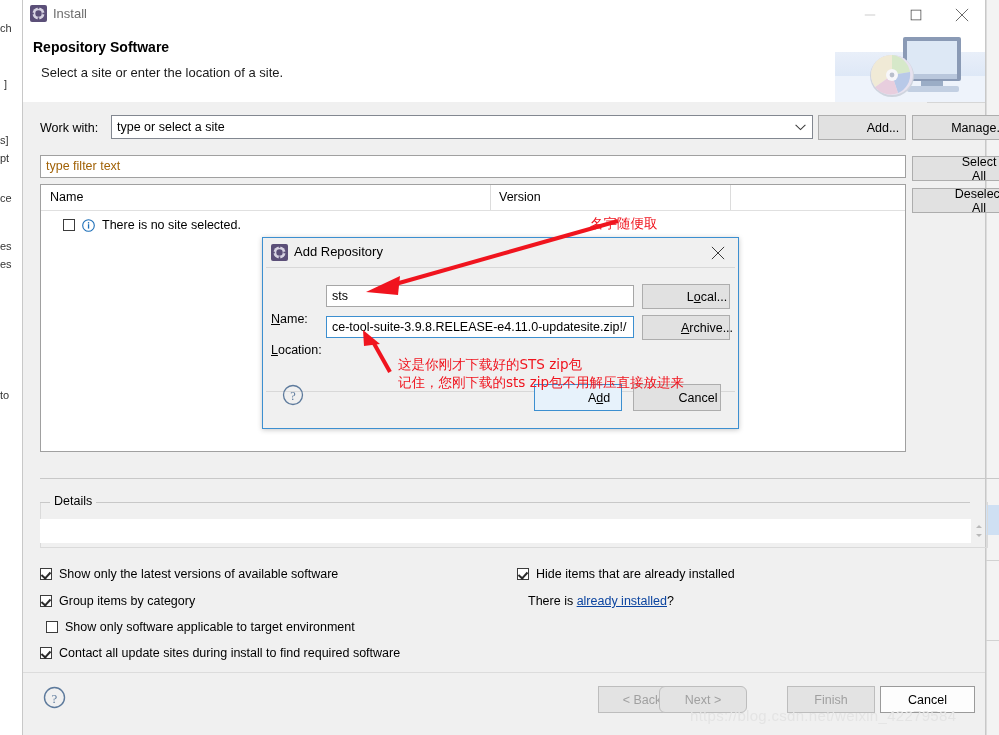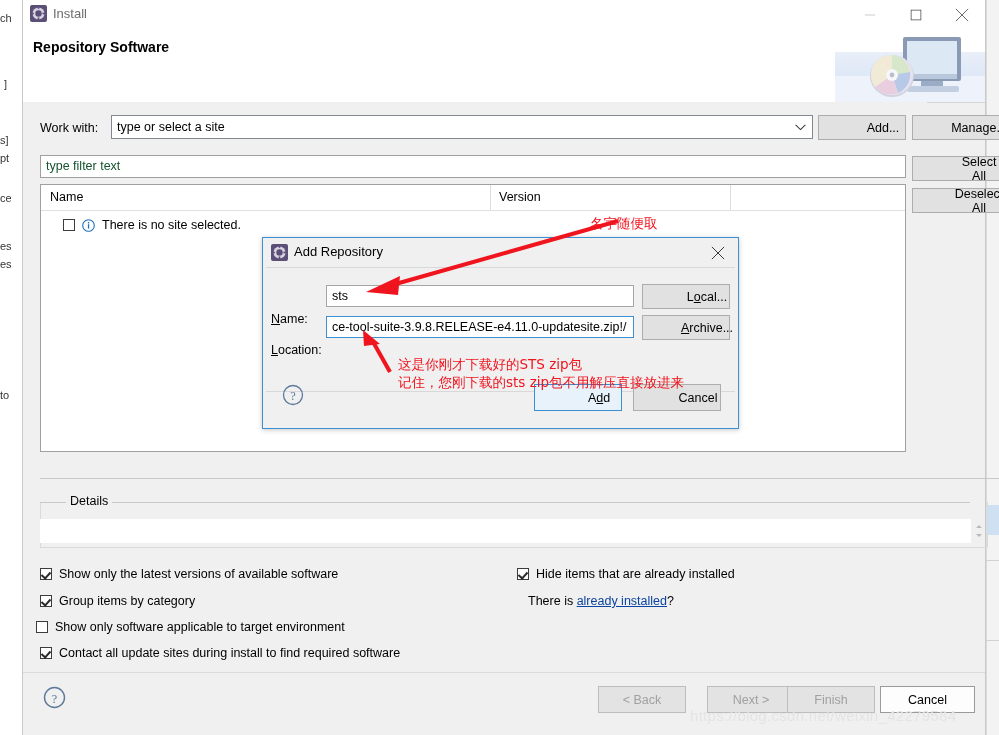--- a/index.html
+++ b/index.html
@@ -54,60 +54,60 @@
     position:absolute;background:#e1e1e1;border:1px solid #adadad;box-sizing:border-box;
     font-size:12.5px;color:#000;text-align:center;cursor:default;
     display:flex;align-items:center;justify-content:center;padding-left:42px;
   }
   #btn-add{left:795px;top:13px;width:88px;height:25px;}
   #btn-manage{left:889px;top:13px;width:92px;height:25px;}
   #btn-selectall{left:889px;top:54px;width:92px;height:25px;}
   #btn-deselectall{left:889px;top:86px;width:92px;height:25px;}
 
   #filter-input{position:absolute;left:17px;top:53px;width:866px;height:23px;background:#fff;border:1px solid #a0a0a0;box-sizing:border-box;}
-  #filter-input .ph{position:absolute;left:5px;top:3px;font-size:12.5px;color:#14532d;}
+  #filter-input .ph{position:absolute;left:5px;top:3px;font-size:12.5px;color:#a16207;}
 
   #tree-box{position:absolute;left:17px;top:82px;width:866px;height:268px;background:#fff;border:1px solid #a0a0a0;box-sizing:border-box;}
   #tree-head{position:absolute;left:0;top:0;width:864px;height:25px;background:#fff;border-bottom:1px solid #e0e0e0;}
   #col-name{position:absolute;left:9px;top:5px;font-size:12.5px;}
   #col-name-sep{position:absolute;left:449px;top:0;width:1px;height:25px;background:#dcdcdc;}
   #col-version{position:absolute;left:458px;top:5px;font-size:12.5px;}
   #col-ver-sep{position:absolute;left:689px;top:0;width:1px;height:25px;background:#dcdcdc;}
   #tree-row{position:absolute;left:22px;top:31px;height:18px;display:flex;align-items:center;gap:7px;}
   .cb{width:12px;height:12px;border:1px solid #3c3c3c;background:#fff;box-sizing:border-box;position:relative;display:inline-block;}
   .cb.checked::after{content:"";position:absolute;left:2px;top:1px;width:4px;height:7px;border:solid #2b2b2b;border-width:0 2px 2px 0;transform:rotate(42deg);}
   #info-icon{width:13px;height:13px;}
   #tree-row-label{font-size:12.5px;}
 
   #hline{position:absolute;left:17px;top:376px;width:964px;height:1px;background:#c8c8c8;}
 
   #details-group{position:absolute;left:17px;top:400px;width:964px;height:50px;}
-  #details-label{position:absolute;left:26px;top:-8px;background:#f0f0f0;padding:0 4px;font-size:12.5px;}
+  #details-label{position:absolute;left:10px;top:-8px;background:#f0f0f0;padding:0 4px;font-size:12.5px;}
   #details-line{position:absolute;left:0;top:0;width:930px;height:1px;background:#c8c8c8;}
   #details-field{position:absolute;left:0;top:17px;width:929px;height:22px;background:#fff;border:1px solid transparent;}
   #details-spin{position:absolute;left:932px;top:17px;width:14px;height:24px;}
   #details-spin svg{display:block;}
   #details-box-border{position:absolute;left:0;top:0;width:948px;height:46px;border:1px solid #dadada;box-sizing:border-box;border-top:none;}
 
   .chkrow{position:absolute;display:flex;align-items:center;gap:7px;font-size:12.5px;}
   #chk-1{left:17px;top:465px;}
   #chk-2{left:17px;top:492px;}
-  #chk-3{left:13px;top:518px;}
+  #chk-3{left:23px;top:518px;}
   #chk-4{left:17px;top:544px;}
   #chk-5{left:494px;top:465px;}
   #what-is{position:absolute;left:505px;top:492px;font-size:12.5px;}
   #what-is a{color:#0b44a0;text-decoration:underline;}
 
   
   #footer{position:absolute;left:0;top:672px;width:962px;height:62px;background:#f0f0f0;border-top:1px solid #dcdcdc;}
   #help-footer{position:absolute;left:20px;top:13px;width:23px;height:23px;}
   .fbtn{position:absolute;top:13px;width:88px;height:27px;border:1px solid #bdbdbd;background:#e3e3e3;color:#a0a0a0;
         font-size:12.5px;display:flex;align-items:center;justify-content:center;box-sizing:border-box;cursor:default;}
   #f-back{left:575px;}
-  #f-next{left:684px;}
+  #f-next{left:636px;border-radius:6px;}
   #f-finish{left:764px;}
   #f-cancel{left:857px;background:#fdfdfd;border:1px solid #9a9a9a;color:#000;width:95px;}
 
   #watermark{position:absolute;left:690px;top:707px;font-size:15px;color:#e4e4e4;letter-spacing:.3px;white-space:nowrap;}
 
   
   #dialog{
     position:absolute;left:262px;top:237px;width:477px;height:192px;
     background:#f0f0f0;border:1px solid #3c8fd0;box-sizing:border-box;
     box-shadow:0 1px 5px rgba(0,0,0,.22);
@@ -140,21 +140,21 @@
             font-family:"DejaVu Sans","Liberation Sans",sans-serif;}
   #ann-name{left:590px;top:215px;}
   #ann-l1{left:398px;top:356px;}
   #ann-l2{left:398px;top:374px;}
 </style>
 </head>
 <body>
 
 <div id="bg-workbench">
   <div id="bg-left-strip"></div>
-  <div class="bg-frag" style="left:0;top:12px;">ch</div>
+  <div class="bg-frag" style="left:0;top:22px;">ch</div>
   <div class="bg-frag" style="left:4px;top:78px;">]</div>
   <div class="bg-frag" style="left:0;top:134px;">s]</div>
   <div class="bg-frag" style="left:0;top:152px;">pt</div>
   <div class="bg-frag" style="left:0;top:192px;">ce</div>
   <div class="bg-frag" style="left:0;top:240px;">es</div>
   <div class="bg-frag" style="left:0;top:258px;">es</div>
   <div class="bg-frag" style="left:0;top:389px;">to</div>
   <div id="bg-right-strip"></div>
   <div id="bg-right-blue"></div>
   <div id="bg-right-line1"></div>
@@ -191,20 +191,21 @@
     <div class="winbtn" id="btn-close">
       <svg width="13" height="13">
           <line x1="0" y1="0" x2="13" y2="13" stroke="#6b6b6b"></line>
           <line x1="13" y1="0" x2="0" y2="13" stroke="#6b6b6b"></line>
         </svg>
     </div>
   </div>
 
   <div id="header">
     <div id="header-title">Repository Software</div>
+    <div id="header-sub">Select a site or enter the location of a site.</div>
     <div id="header-art">
       <div id="hdr-band"></div>
         <div id="hdr-band2"></div>
       <svg width="150" height="72" style="position:absolute;left:0;top:0;">
         <rect x="68" y="7" width="58" height="44" rx="2" fill="#8a9ab5"></rect>
         <rect x="72" y="11" width="50" height="33" fill="#dde8f5"></rect>
         <rect x="72" y="44" width="50" height="5" fill="#b9c7dc"></rect>
         <rect x="86" y="51" width="22" height="6" fill="#9badc6"></rect>
         <rect x="72" y="56" width="52" height="6" rx="2" fill="#c2cfe2"></rect>
         <g>

